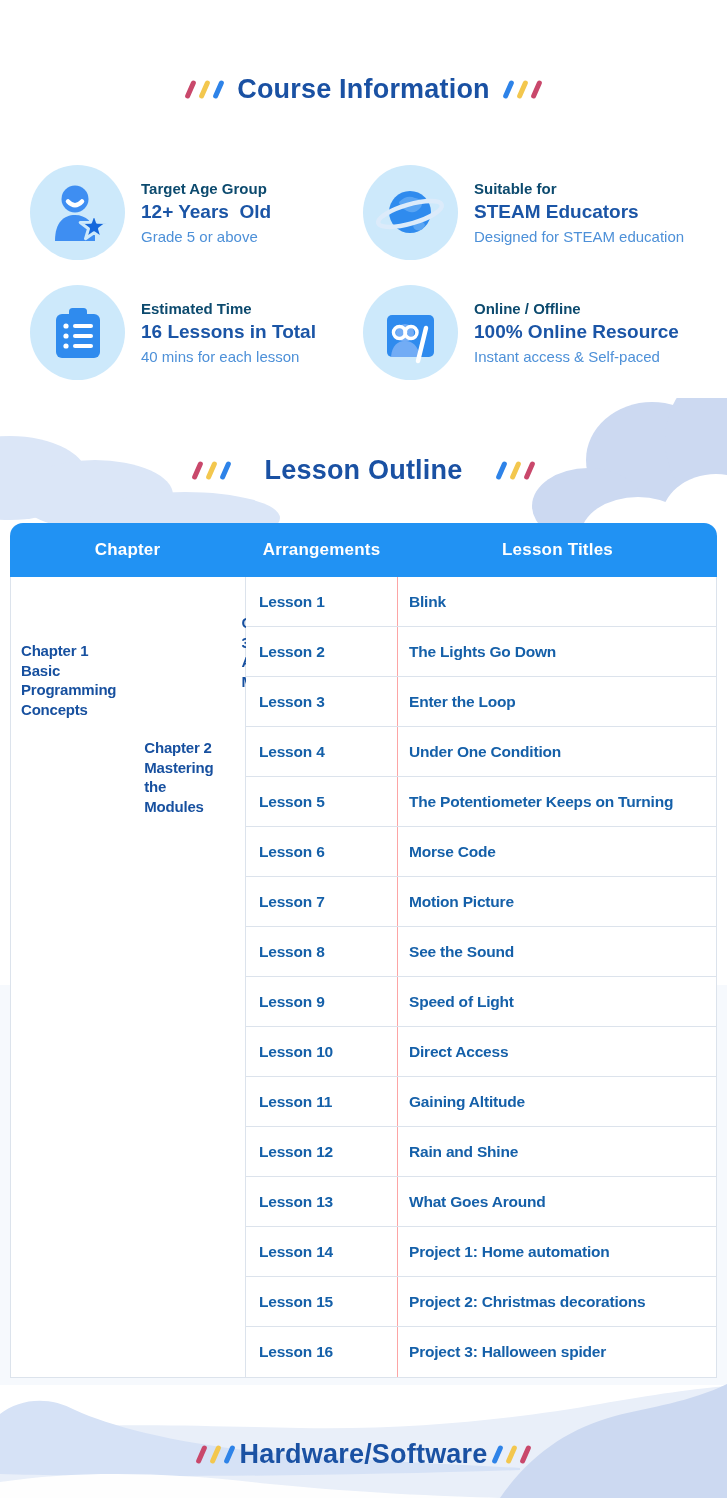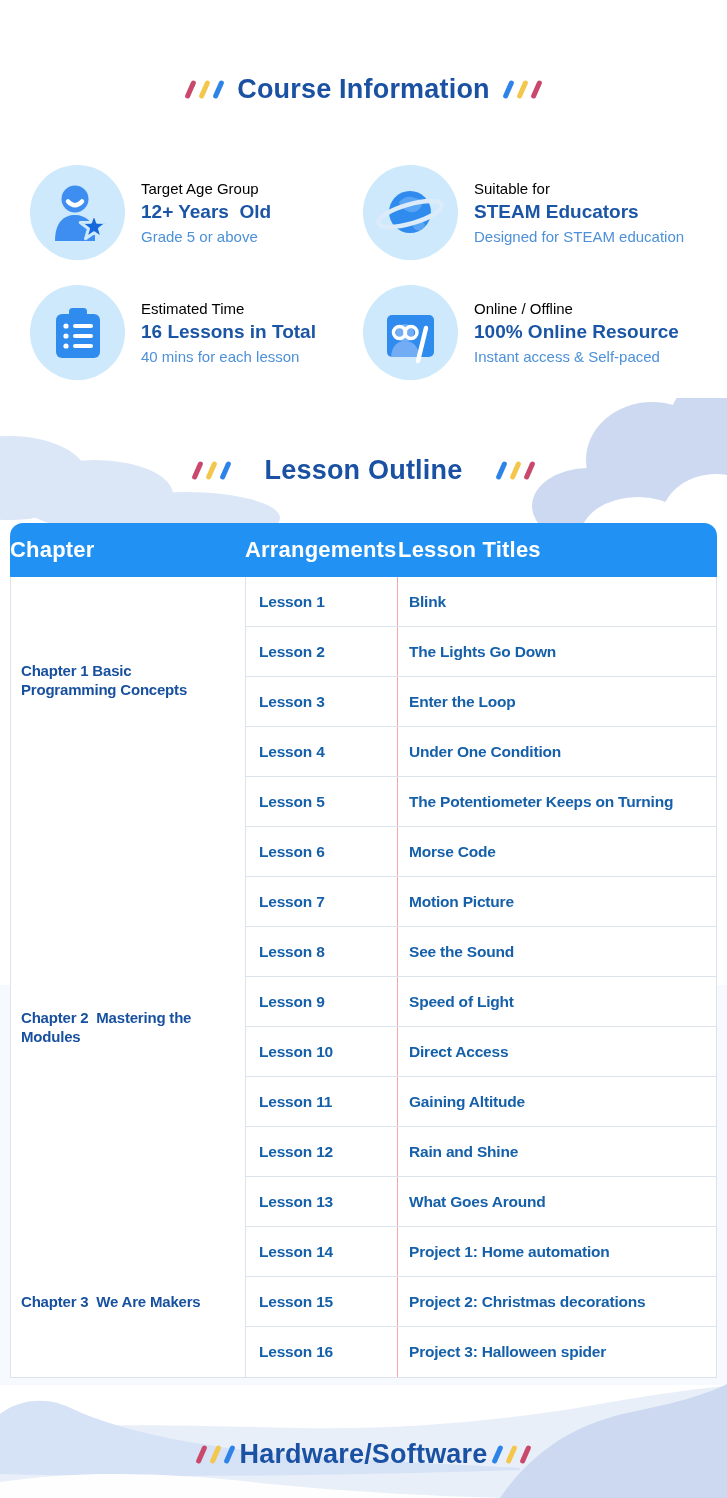--- a/index.html
+++ b/index.html
@@ -25,30 +25,30 @@
   .sl { display:block; width:5px; height:19px; border-radius:3px; transform:rotate(24deg); }
   .sl.red { background:#c9486b; } .sl.yellow { background:#f3c74e; } .sl.blue { background:#2e83e8; }
   
   .card { position:absolute; display:flex; align-items:center; gap:16px; z-index:1; }
   .card.c1 { left:30px; top:165px; width:325px; }
   .card.c2 { left:363px; top:165px; width:355px; }
   .card.c3 { left:30px; top:285px; width:325px; }
   .card.c4 { left:363px; top:285px; width:355px; }
   .icon-circle { width:95px; height:95px; border-radius:50%; background:#cde9fb; flex:none;
                  display:flex; align-items:center; justify-content:center; }
-  .card-label { font-size:15px; color:#000000; }
+  .card-label { font-size:15px; color:#0c4a6e;font-weight:bold; }
   .card-value { font-size:19px; font-weight:bold; color:#1b55a6; margin:4px 0 5px 0; white-space:pre-wrap; }
   .card-sub { font-size:15px; color:#4d90d8; }
   
   .table { position:absolute; left:10px; top:523px; width:707px; z-index:1; }
   .thead { display:flex; height:54px; background:#2192f3; border-radius:13px 13px 0 0; align-items:center; }
-  .th { color:#ffffff; font-weight:bold; font-size:22px; text-align:left; letter-spacing:.2px; }
+  .th { color:#ffffff; font-weight:bold; font-size:17px; text-align:center; letter-spacing:.2px; }
   .th.c1 { width:235px; } .th.c2 { width:153px; } .th.c3 { flex:1; }
   .tbody { display:flex; background:#ffffff; border:1px solid #dce3ec; border-top:none; }
-  .chapter-col { width:235px; border-right:1px solid #dce3ec; display:flex; flex-direction:column; }
+  .chapter-col { width:235px; border-right:1px solid #dce3ec; display:flex; flex-direction:row; }
   .chapter-cell { display:flex; align-items:center; padding:0 18px 0 10px; font-size:15px; font-weight:bold;
                   color:#17509f; white-space:pre-wrap; line-height:1.3; letter-spacing:-.2px; }
   .chapter-cell.ch1 { height:250px; padding-bottom:44px; }
   .chapter-cell.ch2 { height:400px; }
   .chapter-cell.ch3 { height:150px; }
   .rows-col { flex:1; display:flex; flex-direction:column; }
   .trow { display:flex; height:50px; border-bottom:1px solid #dce3ec; background:#fff; }
   .trow:last-child { border-bottom:none; }
   .td { display:flex; align-items:center; font-size:15.5px; font-weight:bold; color:#1560a9; letter-spacing:-.2px; }
   .td.arr { width:152px; border-right:1px solid #fca5a5; padding-left:13px; }

